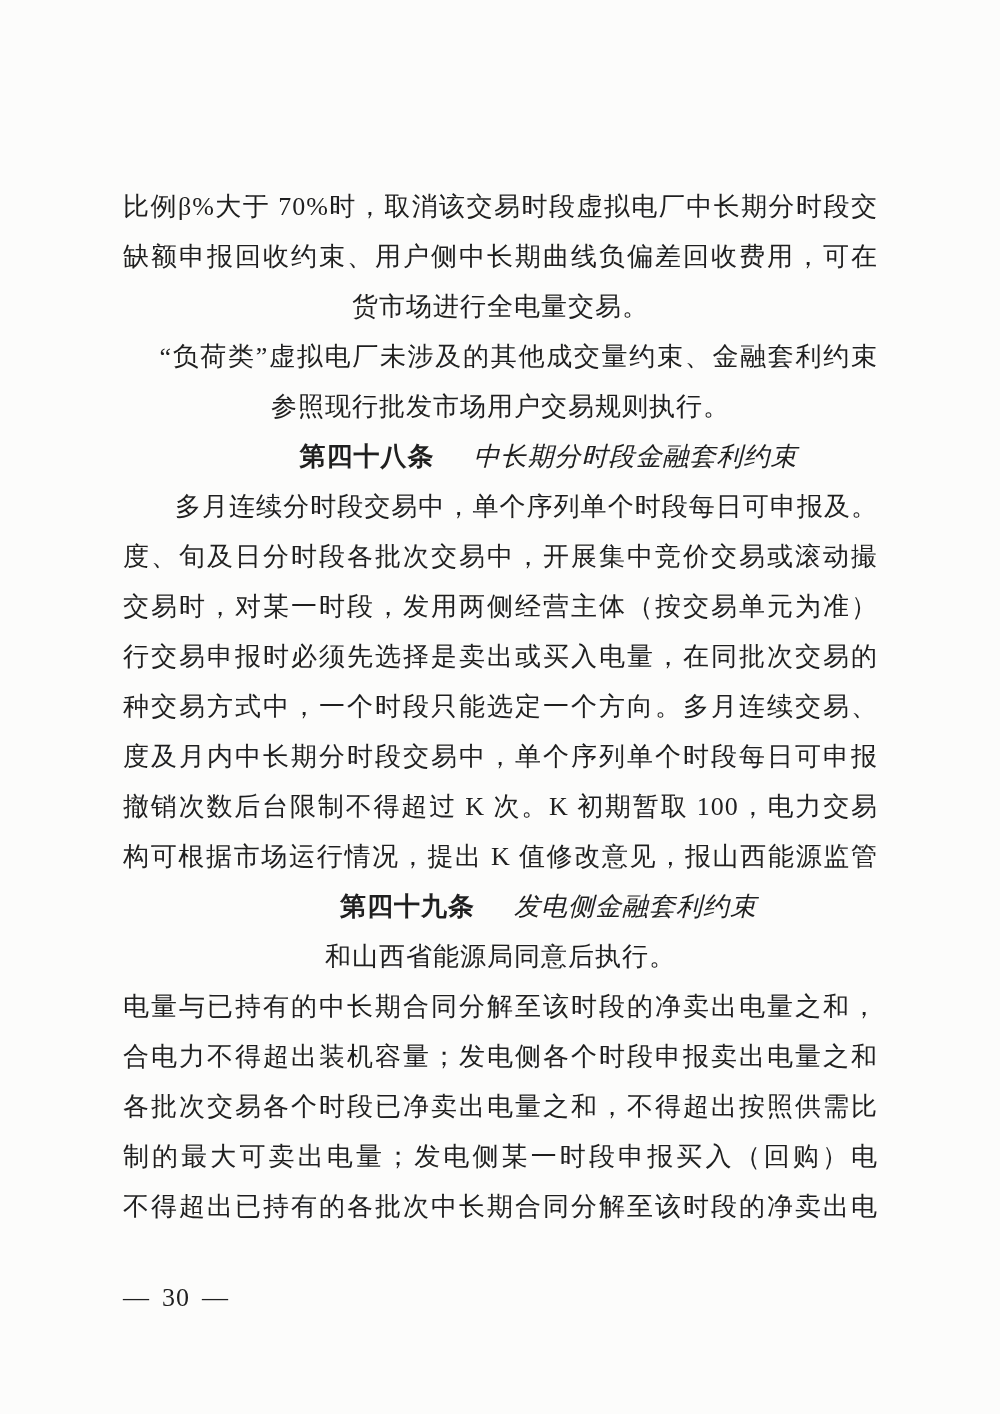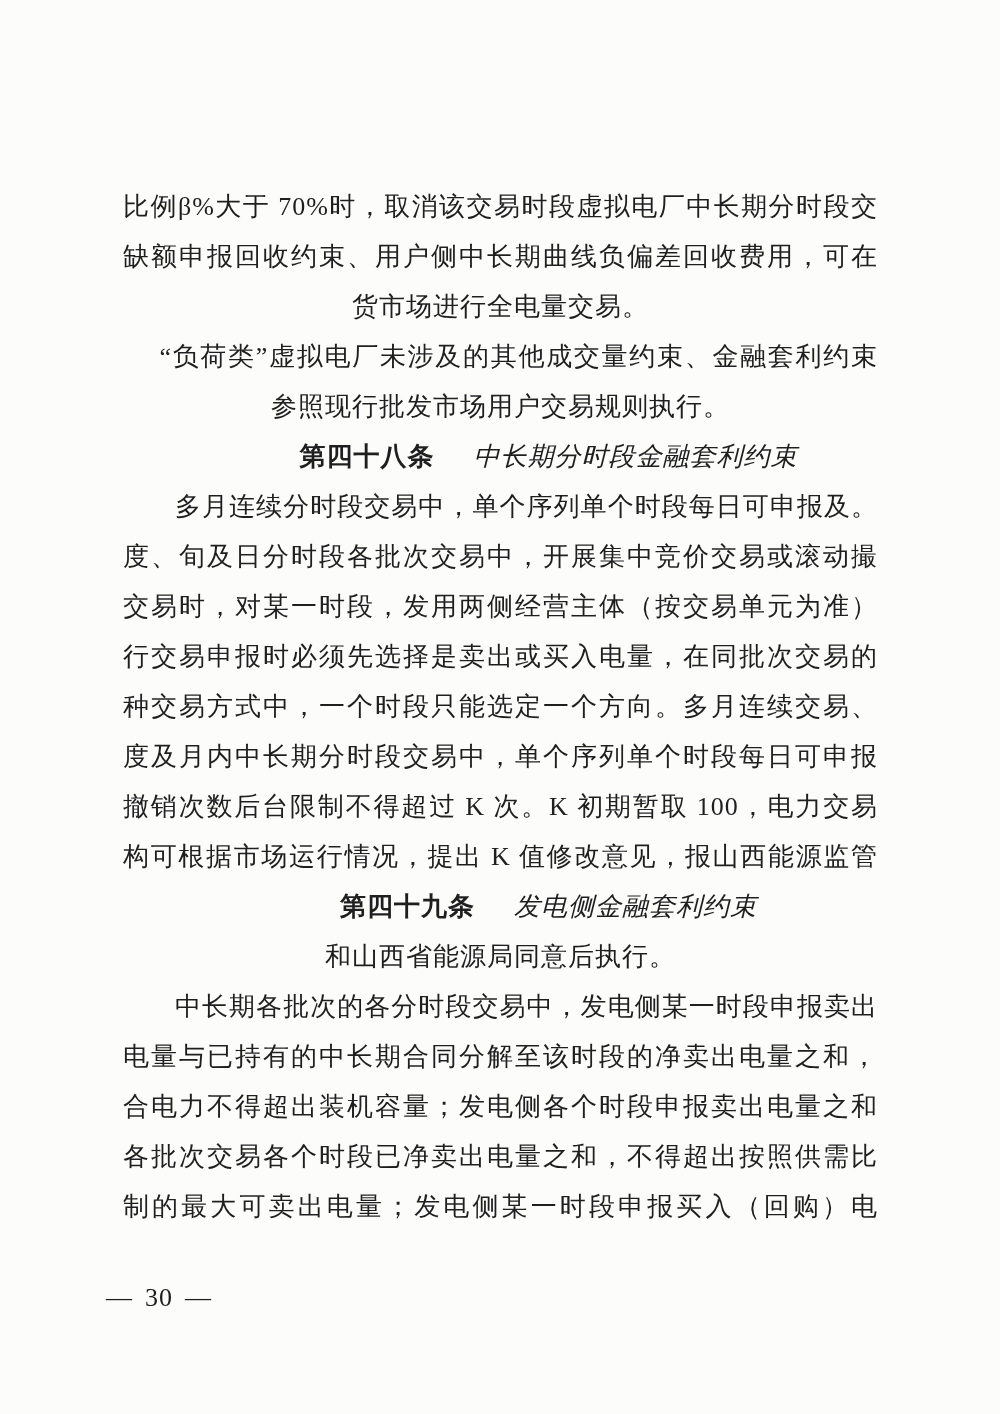--- a/index.html
+++ b/index.html
@@ -42,21 +42,21 @@
   .heading .article-no {
     font-weight: bold;
     margin-left: 44px;
   }
   .heading .article-title {
     margin-left: 1.5em;
     font-style: italic;
   }
   .footer {
     position: absolute;
-    left: 106px;
+    left: 123px;
     top: 1278px;
     height: 40px;
     line-height: 40px;
     font-size: 26px;
     letter-spacing: 1px;
   }
   .footer span {
     margin-right: 12px;
   }
   .footer span:last-child {
@@ -79,24 +79,24 @@
       <div class="line justify" style="padding-left: 2em;">多月连续分时段交易中，单个序列单个时段每日可申报及。月</div>
       <div class="line justify">度、旬及日分时段各批次交易中，开展集中竞价交易或滚动撮合</div>
       <div class="line justify">交易时，对某一时段，发用两侧经营主体（按交易单元为准）进</div>
       <div class="line justify">行交易申报时必须先选择是卖出或买入电量，在同批次交易的同</div>
       <div class="line justify">种交易方式中，一个时段只能选定一个方向。多月连续交易、月</div>
       <div class="line justify">度及月内中长期分时段交易中，单个序列单个时段每日可申报及</div>
       <div class="line justify">撤销次数后台限制不得超过 K 次。K 初期暂取 100，电力交易机</div>
       <div class="line justify">构可根据市场运行情况，提出 K 值修改意见，报山西能源监管办</div>
       <div class="line heading" style="padding-left: 2em;"><span class="article-no">第四十九条</span><span class="article-title">发电侧金融套利约束</span></div>
       <div class="line">和山西省能源局同意后执行。</div>
-      <div class="line justify" style="padding-left: 2em;">中长期各批次的各分时段交易中，发电侧某一时段申报卖出</div>
       <div class="line justify">电量与已持有的中长期合同分解至该时段的净卖出电量之和，折</div>
       <div class="line justify">合电力不得超出装机容量；发电侧各个时段申报卖出电量之和与</div>
       <div class="line justify">各批次交易各个时段已净卖出电量之和，不得超出按照供需比限</div>
       <div class="line justify">制的最大可卖出电量；发电侧某一时段申报买入（回购）电量，</div>
+      <div class="line justify">不得超出已持有的各批次中长期合同分解至该时段的净卖出电</div>
     </div>
 
   <div class="footer">
     <span>—</span><span>30</span><span>—</span>
   </div>
 
 </div>
 
 </body></html>

